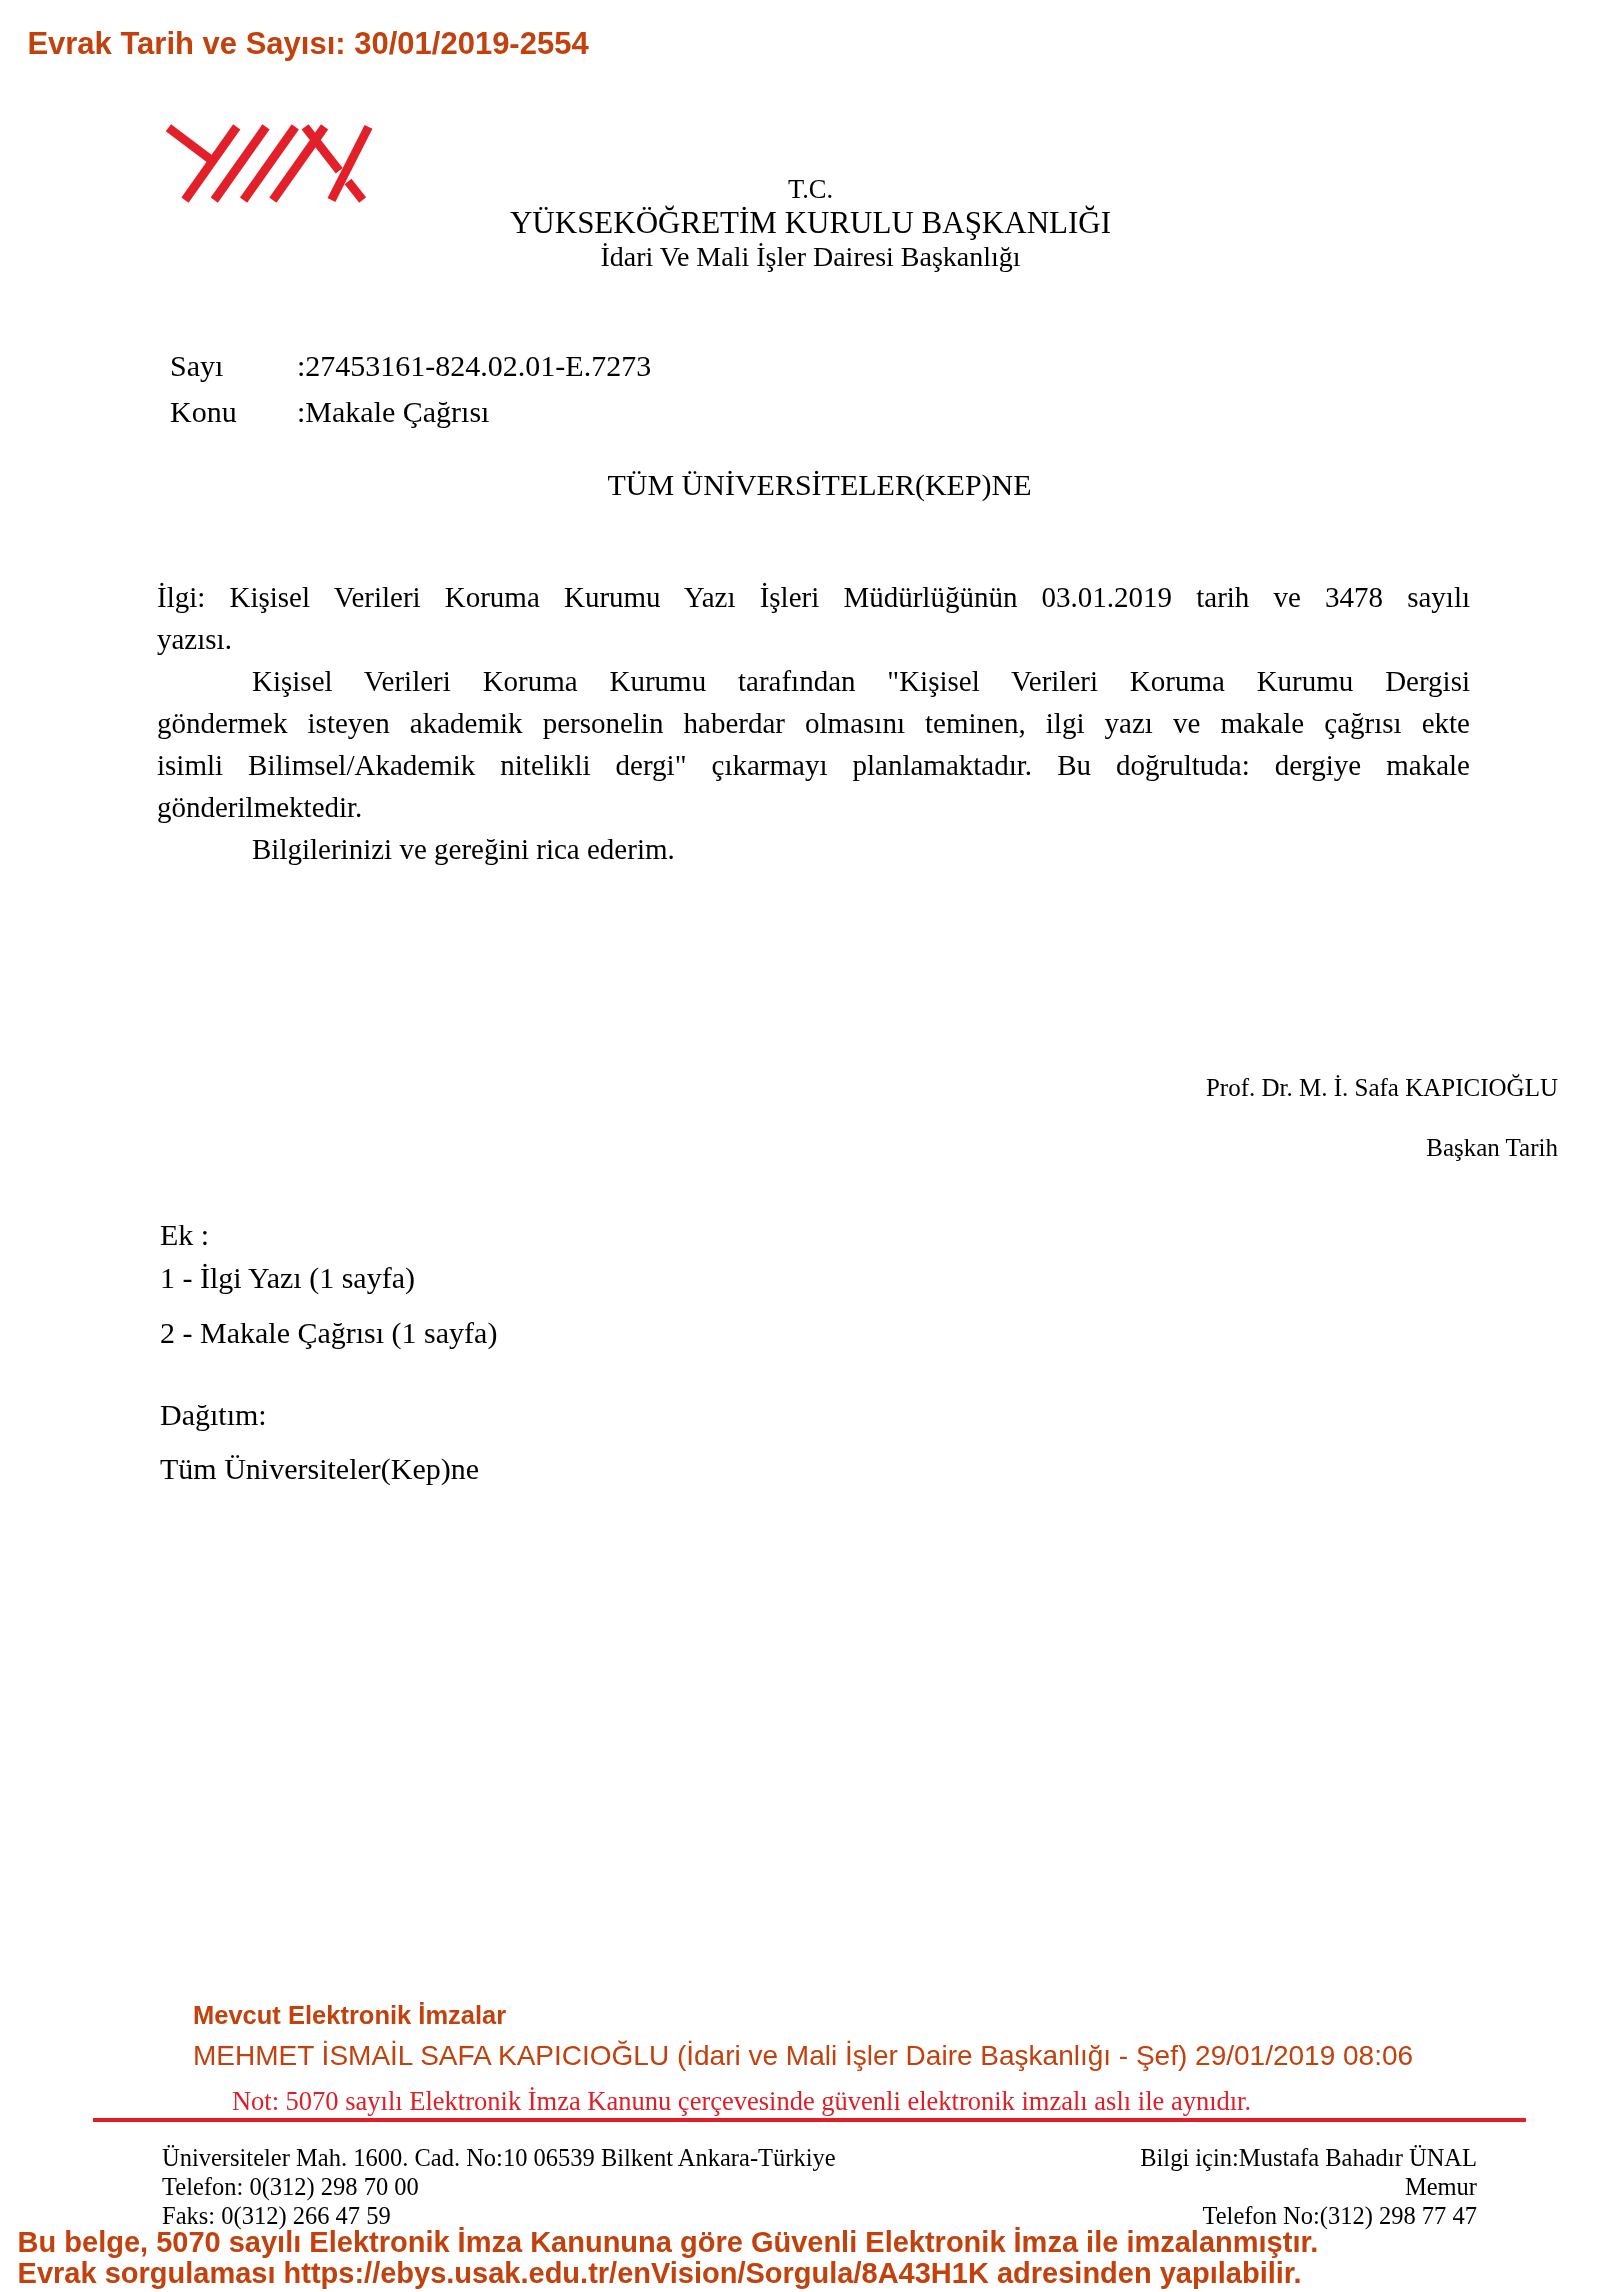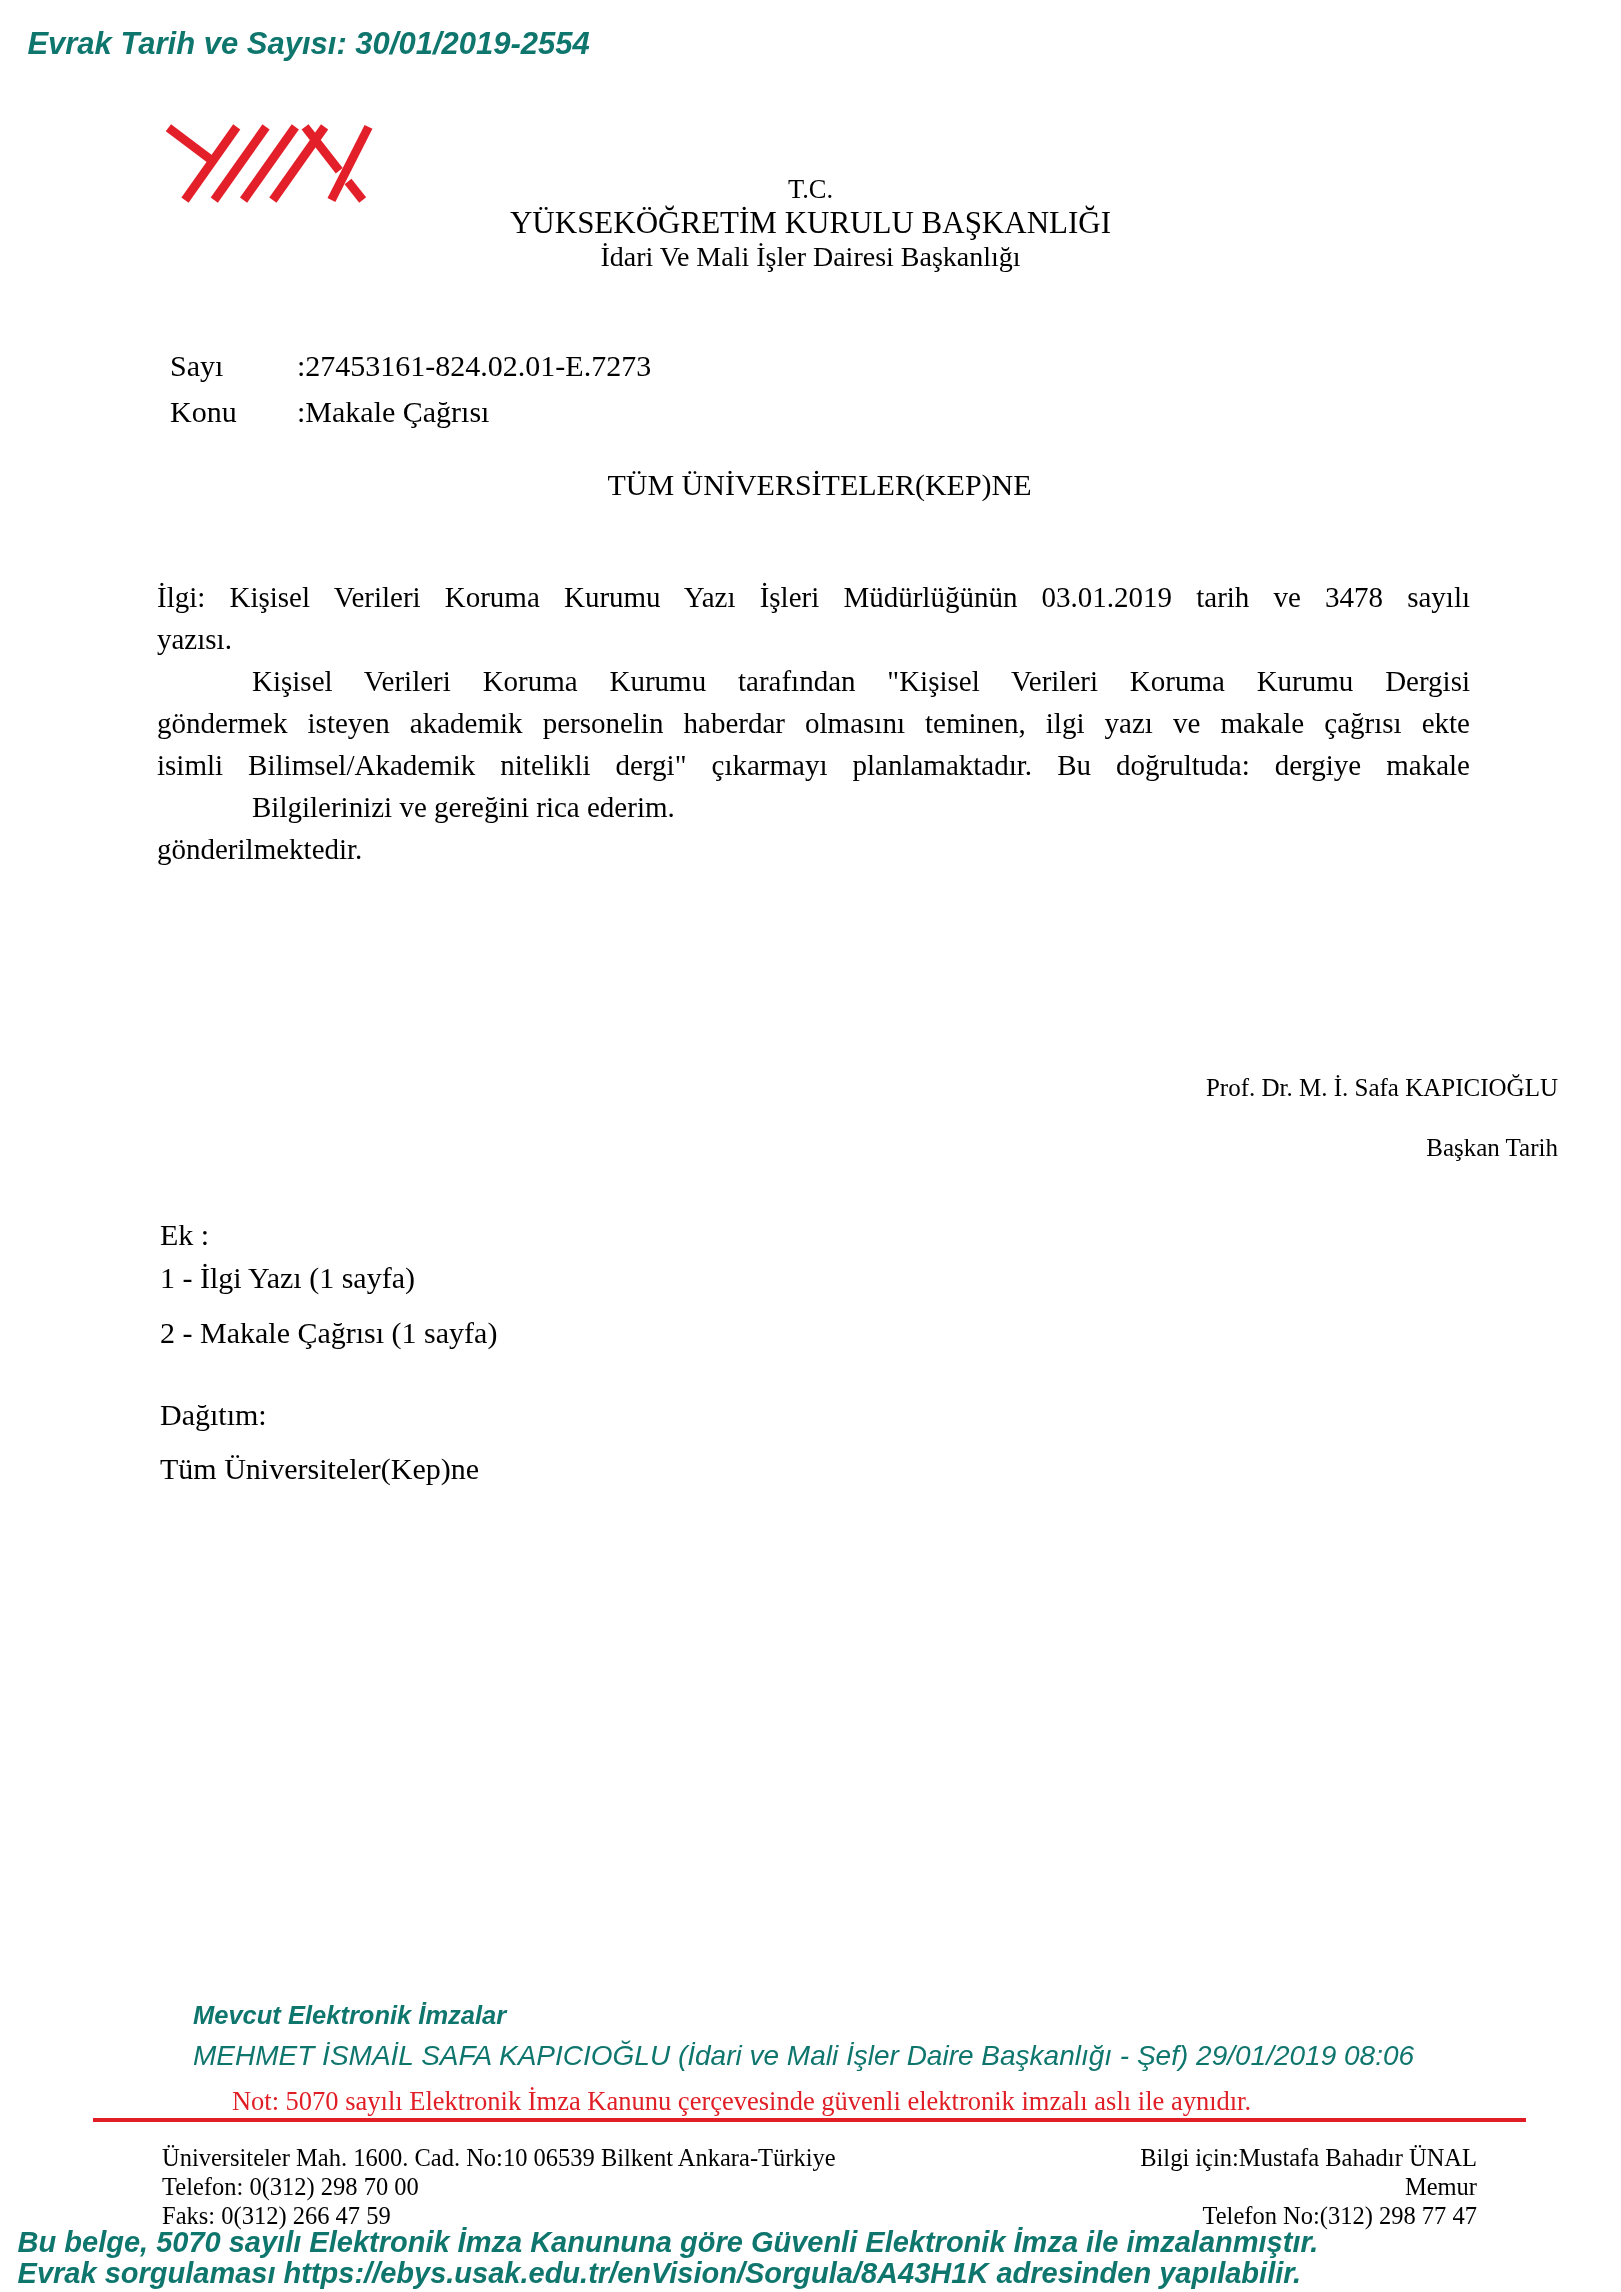--- a/index.html
+++ b/index.html
@@ -1,19 +1,19 @@
 <!DOCTYPE html>
 <html><head>
 <meta charset="utf-8">
 <style>
   html,body{margin:0;padding:0;background:#fff;}
   .page{position:relative;width:1621px;height:2293px;background:#ffffff;overflow:hidden;
         font-family:"Liberation Serif",serif;color:#000;}
   .abs{position:absolute;}
-  .gray-sans{font-family:"Liberation Sans",sans-serif;color:#0f766e;font-style:italic;}
+  .gray-sans{font-family:"Liberation Sans",sans-serif;color:#c2410c;}
   .bold{font-weight:bold;}
   .serif{font-family:"Liberation Serif",serif;}
 
   .evrak-header{left:27.4px;top:25.5px;font-size:31px;letter-spacing:0px;}
 
   .logo{left:160px;top:122px;width:214px;height:82px;}
 
   .letterhead{left:0;top:173px;width:1621px;text-align:center;}
   .lh-tc{font-size:26.5px;line-height:32px;}
   .lh-org{font-size:31px;line-height:35px;}
@@ -85,22 +85,22 @@
   </div>
 
   <div class="abs recipient">TÜM ÜNİVERSİTELER(KEP)NE</div>
 
   <div class="abs body-par">
     <div class="bline just">İlgi: Kişisel Verileri Koruma Kurumu Yazı İşleri Müdürlüğünün 03.01.2019 tarih ve 3478 sayılı</div>
     <div class="bline">yazısı.</div>
     <div class="bline just indent">Kişisel Verileri Koruma Kurumu tarafından "Kişisel Verileri Koruma Kurumu Dergisi</div>
     <div class="bline just">göndermek isteyen akademik personelin haberdar olmasını teminen, ilgi yazı ve makale çağrısı ekte</div>
     <div class="bline just">isimli Bilimsel/Akademik nitelikli dergi" çıkarmayı planlamaktadır. Bu doğrultuda: dergiye makale</div>
+    <div class="bline">gönderilmektedir.</div>
     <div class="bline indent">Bilgilerinizi ve gereğini rica ederim.</div>
-    <div class="bline">gönderilmektedir.</div>
   </div>
 
   <div class="abs signature">
     <div class="sig-name">Prof. Dr. M. İ. Safa KAPICIOĞLU</div>
     <div class="sig-title">Başkan Tarih</div>
   </div>
 
   <div class="abs ekline" style="top:1215px">Ek :</div>
   <div class="abs ekline" style="top:1258px">1 - İlgi Yazı (1 sayfa)</div>
   <div class="abs ekline" style="top:1313px">2 - Makale Çağrısı (1 sayfa)</div>

